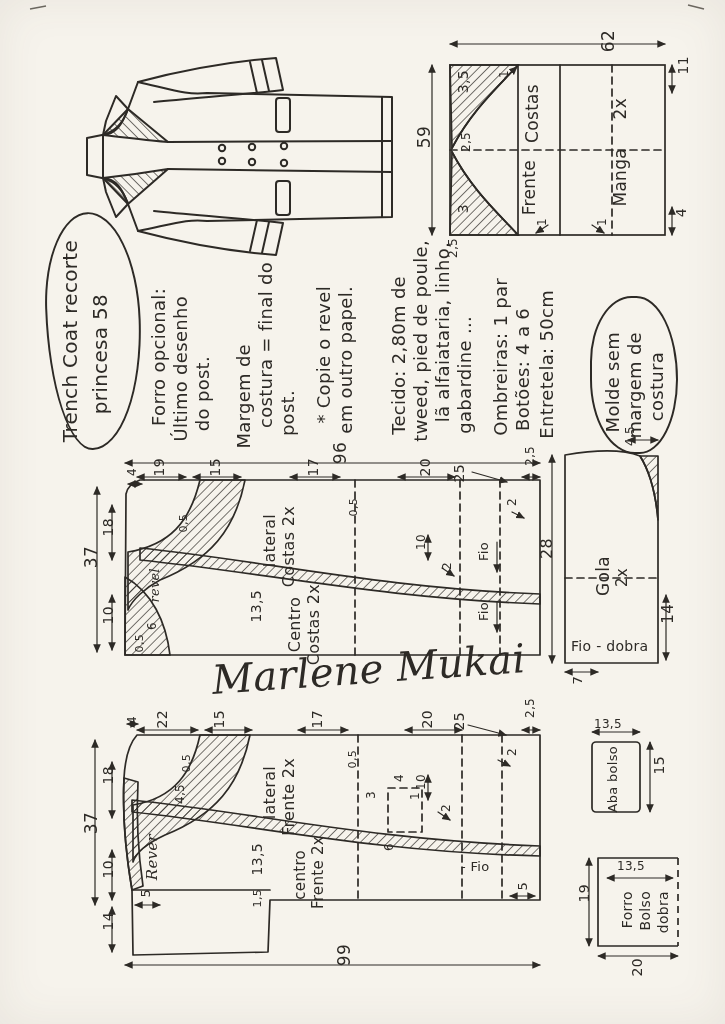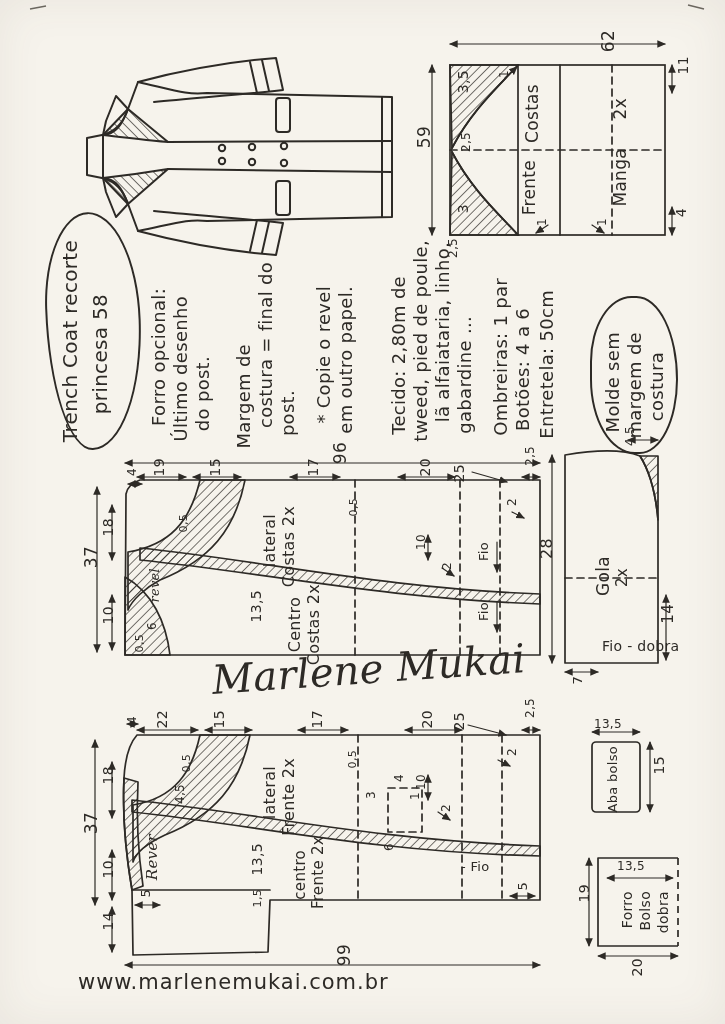--- a/index.html
+++ b/index.html
@@ -200,21 +200,21 @@
         <line x1="12" y1="30" x2="12" y2="238" marker-start="url(#ah)" marker-end="url(#ah)"></line>
         <line x1="126" y1="170" x2="126" y2="235" marker-start="url(#ah)" marker-end="url(#ah)"></line>
         <line x1="25" y1="247" x2="58" y2="247" marker-start="url(#ah)" marker-end="url(#ah)"></line>
         <line x1="88" y1="15" x2="118" y2="15" marker-start="url(#ah)" marker-end="url(#ah)"></line>
       </g>
     </g>
   </svg>
   <span class="rt" style="left:539px;top:538px;font-size:16px">28</span>
   <span class="rt" style="left:595px;top:556px;font-size:17px">Gola</span>
   <span class="rt" style="left:615px;top:568px;font-size:15px">2x</span>
-  <span class="hz" style="left:602px;top:639px;font-size:14px">Fio - dobra</span>
+  <span class="hz" style="left:571px;top:639px;font-size:14px">Fio - dobra</span>
   <span class="rt" style="left:571px;top:676px;font-size:13px">7</span>
   <span class="rt" style="left:661px;top:604px;font-size:15px">14</span>
   <span class="rt" style="left:624px;top:426px;font-size:12px">4,5</span>
 
   <span class="hz cursive" style="left:212px;top:660px;font-size:40px;transform:rotate(-4deg);transform-origin:left center">Marlene Mukai</span>
 
   <svg class="abs" style="left:70px;top:700px" width="490" height="285">
     <g stroke="#2d2a26" fill="none" stroke-width="1.7" stroke-linecap="round" stroke-linejoin="round">
       <path d="M67,35 C58,45 55,60 54,78 C52,120 56,155 62,190 L63,255 L198,252 L200,200 L470,200 L470,35 Z"></path>
       <line x1="62" y1="190" x2="200" y2="190"></line>
@@ -303,15 +303,14 @@
       </g>
     </g>
   </svg>
   <span class="hz" style="left:617px;top:860px;font-size:12px">13,5</span>
   <span class="rt" style="left:620px;top:891px;font-size:14px">Forro</span>
   <span class="rt" style="left:638px;top:891px;font-size:14px">Bolso</span>
   <span class="rt" style="left:656px;top:891px;font-size:14px">dobra</span>
   <span class="rt" style="left:577px;top:884px;font-size:14px">19</span>
   <span class="rt" style="left:630px;top:958px;font-size:14px">20</span>
 
-  <span class="hz" style="left:78px;top:972px;font-size:21px;letter-spacing:1px">www.marlenemukai.com.br</span>
 
 </div>
 
 </body></html>

